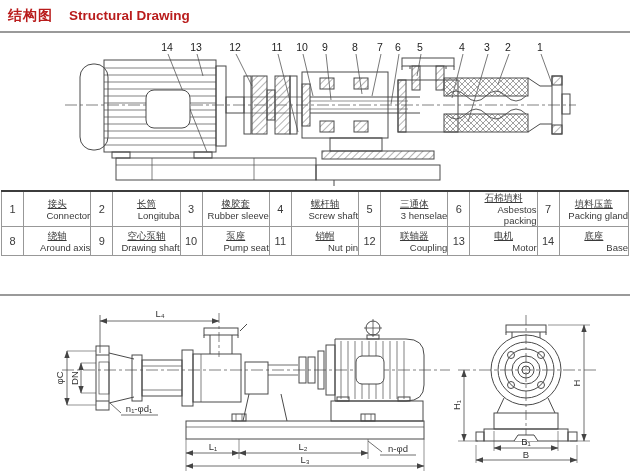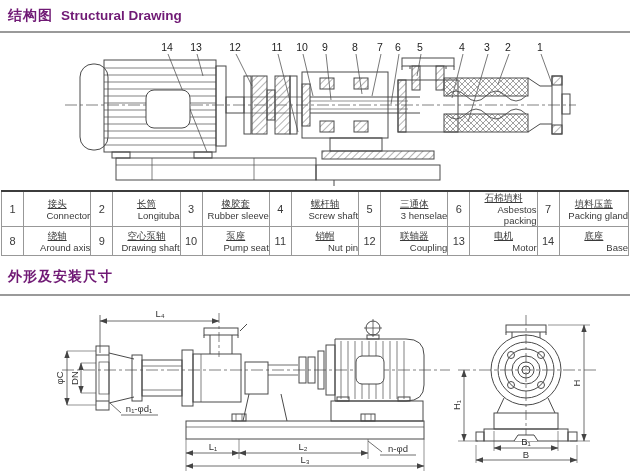--- a/index.html
+++ b/index.html
@@ -1,19 +1,19 @@
 <!DOCTYPE html>
 <html><head>
 <meta charset="utf-8">
 <style>
   html,body{margin:0;padding:0;background:#fff;}
   body{width:630px;height:474px;position:relative;overflow:hidden;
        font-family:"Liberation Sans","DejaVu Sans",sans-serif;color:#222;}
-  .title{position:absolute;left:8px;display:flex;gap:8px;align-items:baseline;
-         font-weight:bold;color:#701a75;white-space:nowrap;}
+  .title{position:absolute;left:8px;display:flex;gap:16px;align-items:baseline;
+         font-weight:bold;color:#b91c1c;white-space:nowrap;}
   .title .zh{font-size:14px;letter-spacing:1px;}
   .title .en{font-size:13.5px;}
   #title1{top:7px}
   #title2{top:268px}
   .rule{position:absolute;left:0;width:630px;border-top:2px solid #9a9a9a;}
   #rule1{top:31px}
   #rule2{top:294px}
   svg{position:absolute;left:0;display:block;}
   #sd{top:36px}
   #dd{top:299px}
@@ -241,21 +241,20 @@
     <td class="no">14</td>
     <td>
           <div class="zhc">底座</div>
           <div class="enc">Base</div>
         </td>
   </tr>
 </tbody>
   </table>
 
 <div class="title" id="title2">
-  <span class="zh">外形及安装尺寸</span>
 </div>
 <div class="rule" id="rule2"></div>
 
 <svg id="dd" width="630" height="175" viewBox="0 0 630 175">
   <defs>
     <marker id="ar" viewBox="0 0 10 10" refX="9" refY="5" markerWidth="10" markerHeight="10" orient="auto-start-reverse">
       <path d="M0,1.6 L9.5,5 L0,8.4 z" fill="#444"></path>
     </marker>
   </defs>
 

